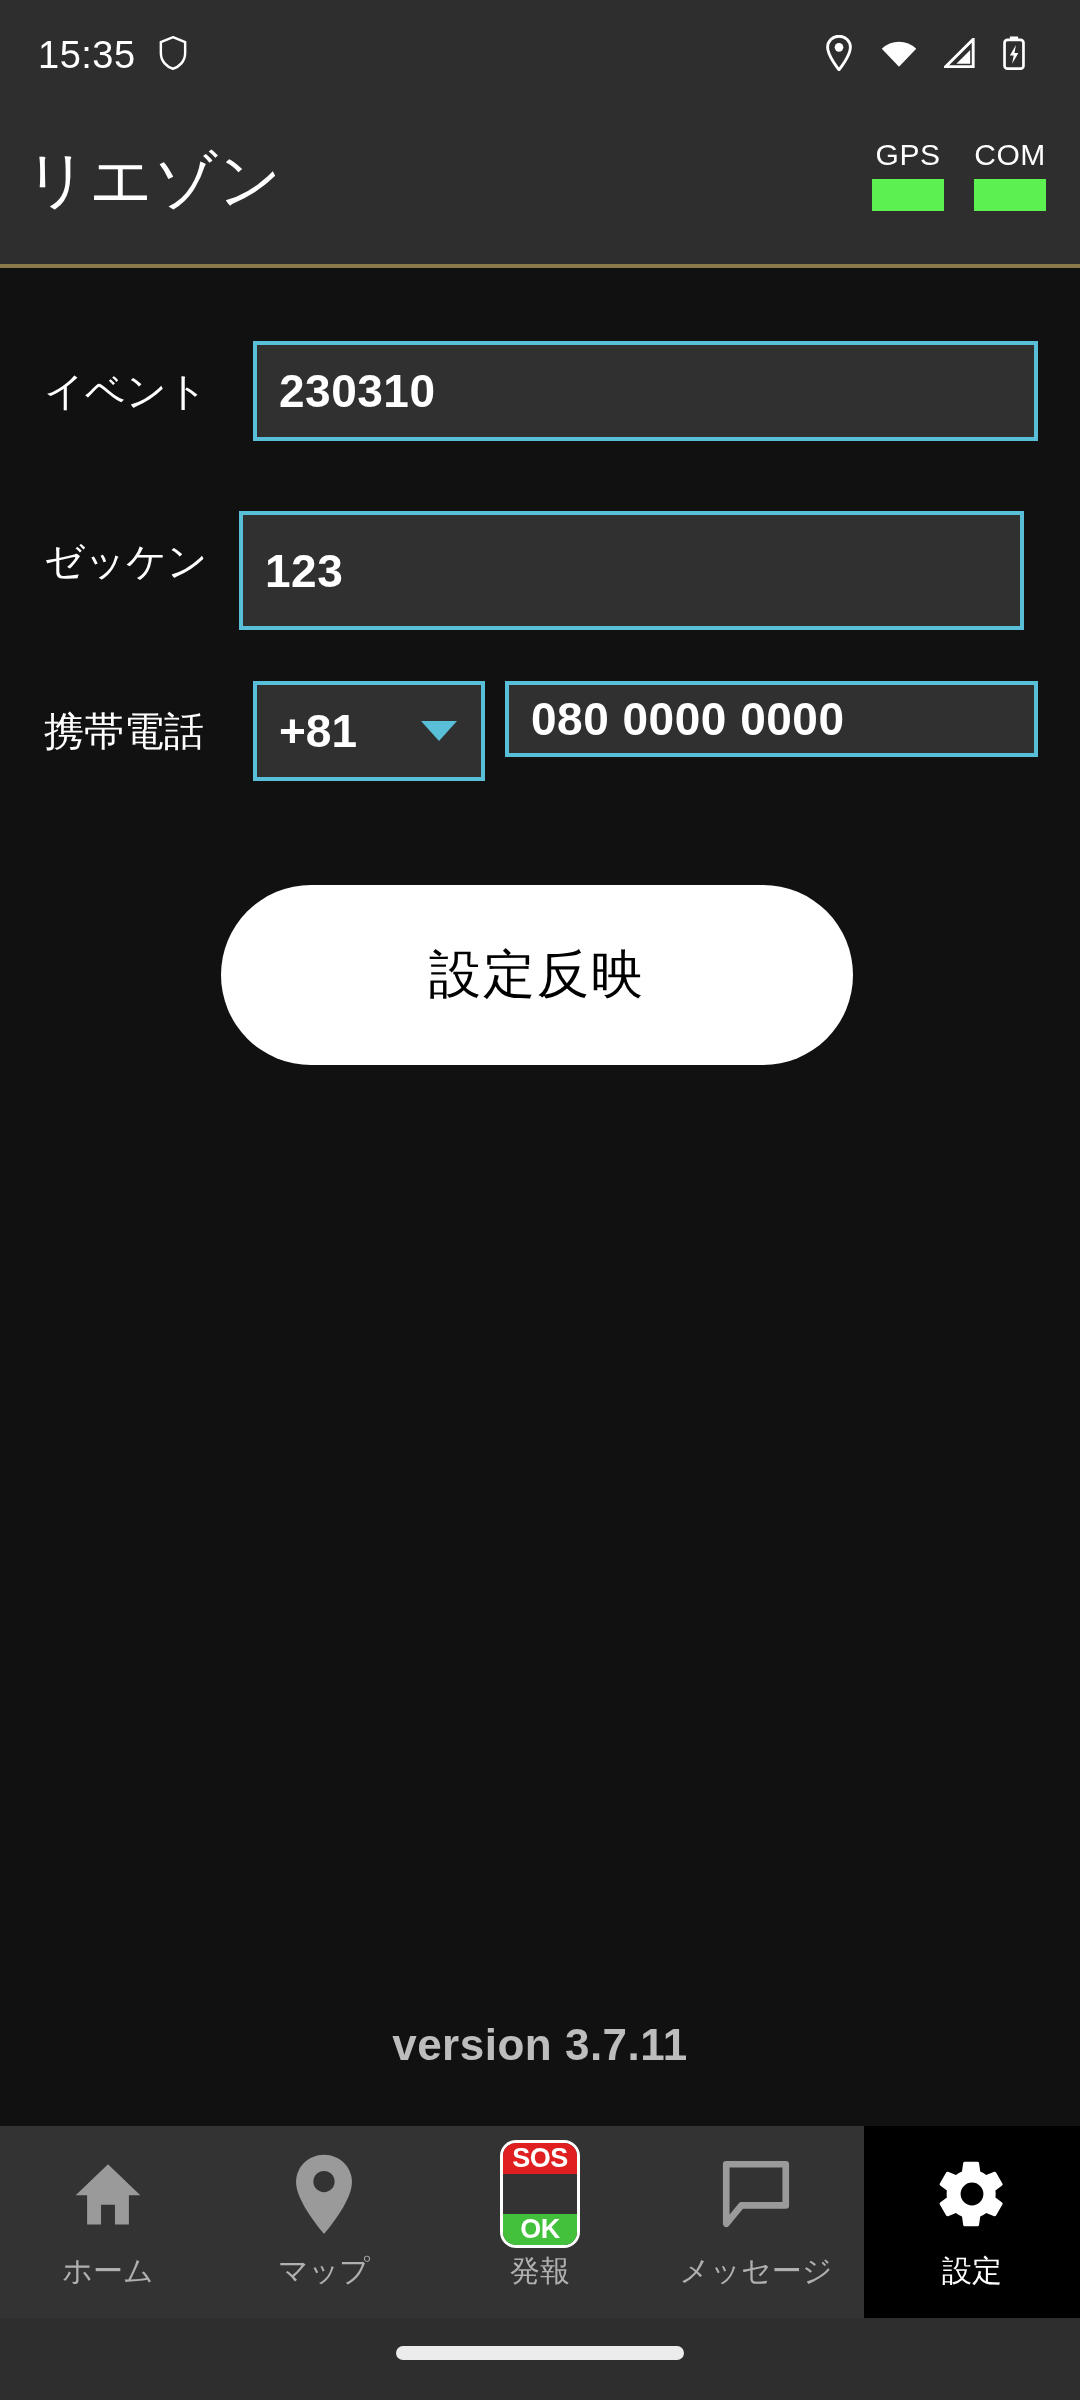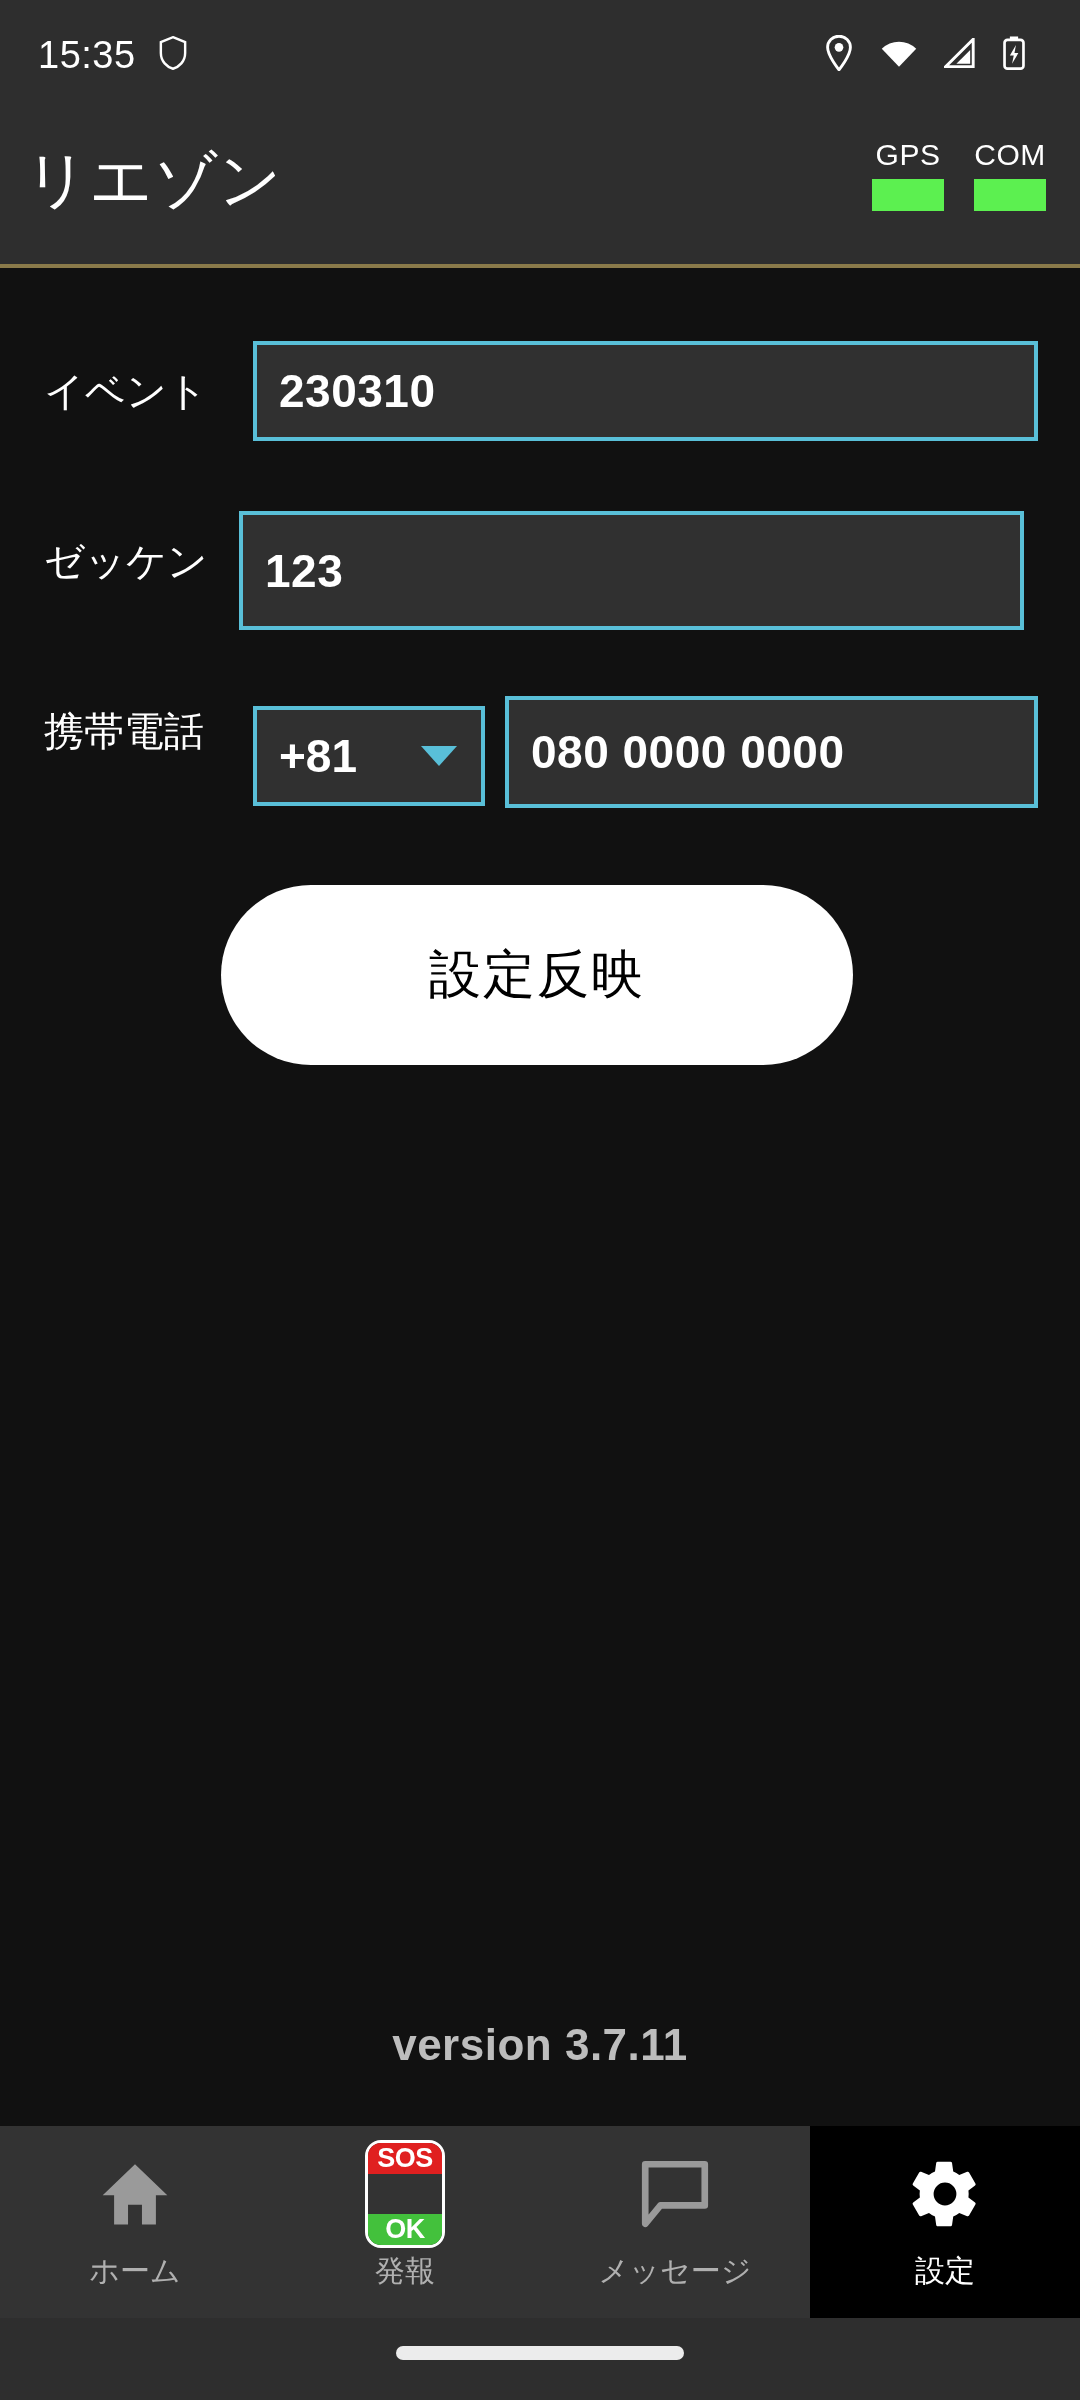--- a/index.html
+++ b/index.html
@@ -135,21 +135,20 @@
     background: #303030;
     border: 4px solid #59bfd8;
     box-sizing: border-box;
     display: flex;
     align-items: center;
     justify-content: space-between;
     color: #ffffff;
     font-size: 46px;
     font-weight: bold;
     padding: 0 24px 0 22px;
-    margin-top: 25px;
   }
   .caret {
     width: 0; height: 0;
     border-left: 18px solid transparent;
     border-right: 18px solid transparent;
     border-top: 20px solid #59bfd8;
   }
 
   
   .apply-btn {
@@ -337,39 +336,48 @@
       <span class="field-label" style="top:30px;">ゼッケン</span>
       <div class="input-box" style="left: 239px; top: 0px; width: 785px; height: 119px; border-color: rgb(89, 191, 216);">123</div>
     </div>
 
     <div class="field-row" style="top:409px;height:100px;">
       <span class="field-label" style="top:30px;">携帯電話</span>
       <div class="select-box" style="left: 253px; top: 0px; width: 232px; height: 100px; border-color: rgb(89, 191, 216);">
         <span>+81</span>
         <span class="caret" style="border-top-color: rgb(89, 191, 216);"></span>
       </div>
-      <div class="input-box" style="left: 505px; top: 0px; width: 533px; height: 112px; border-color: rgb(89, 191, 216); margin-top: 15px;">080 0000 0000</div>
+      <div class="input-box" style="left: 505px; top: 0px; width: 533px; height: 76px; border-color: rgb(89, 191, 216);">080 0000 0000</div>
     </div>
   </div>
 
   <button class="apply-btn">設定反映</button>
 
   <div class="version">version 3.7.11</div>
 
   <div class="bottomnav">
 
     <div class="navtab">
       <span class="nav-ico">
         <svg width="76" height="76" viewBox="0 0 24 24">
             <path d="M12 2.6 L22.2 12.4 H18.6 V21.6 H14.2 V15.4 H9.8 V21.6 H5.4 V12.4 H1.8 Z" fill="#9a9a9a"></path>
           </svg>
       </span>
       <span class="nav-label">ホーム</span>
     </div>
 
+    <div class="navtab">
+      <span class="nav-ico">
+        <svg width="62" height="82" viewBox="0 0 20 27">
+            <path d="M10 0.6 C4.8 0.6 0.8 4.6 0.8 9.6 C0.8 16.2 10 26.6 10 26.6 C10 26.6 19.2 16.2 19.2 9.6 C19.2 4.6 15.2 0.6 10 0.6 Z" fill="#9a9a9a"></path>
+            <circle cx="10" cy="9.4" r="3.5" fill="#333333"></circle>
+          </svg>
+      </span>
+      <span class="nav-label">マップ</span>
+    </div>
 
     <div class="navtab">
       <span class="nav-ico">
         <span class="sos-ico">
           <span class="sos-top">SOS</span>
           <span class="sos-bot">OK</span>
         </span>
       </span>
       <span class="nav-label">発報</span>
     </div>

